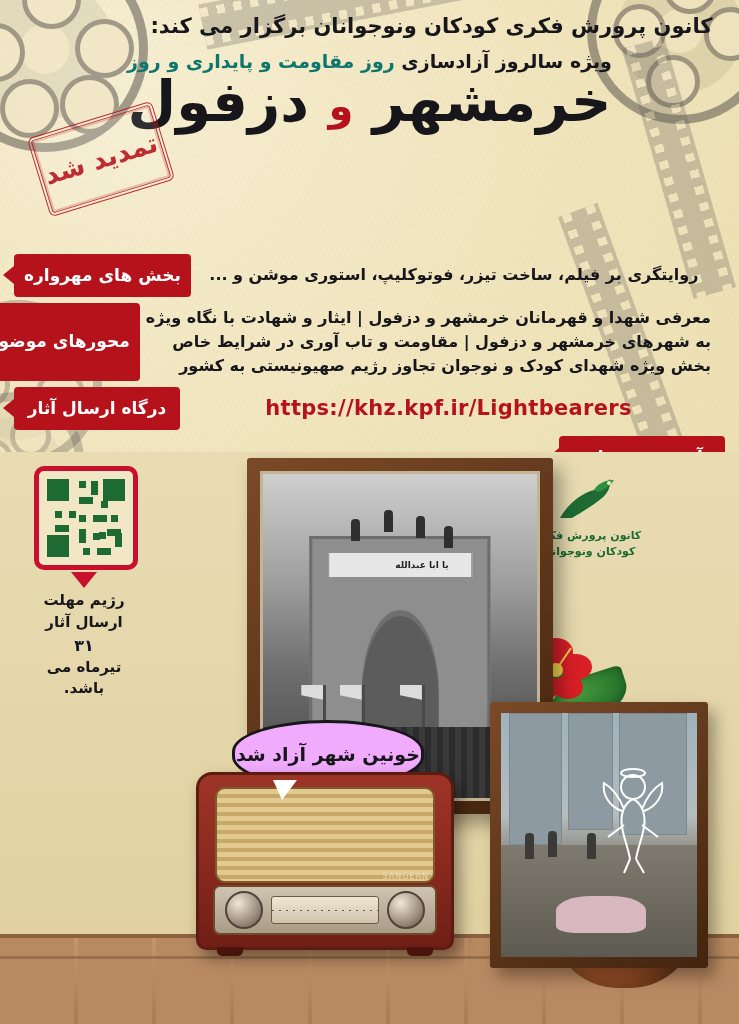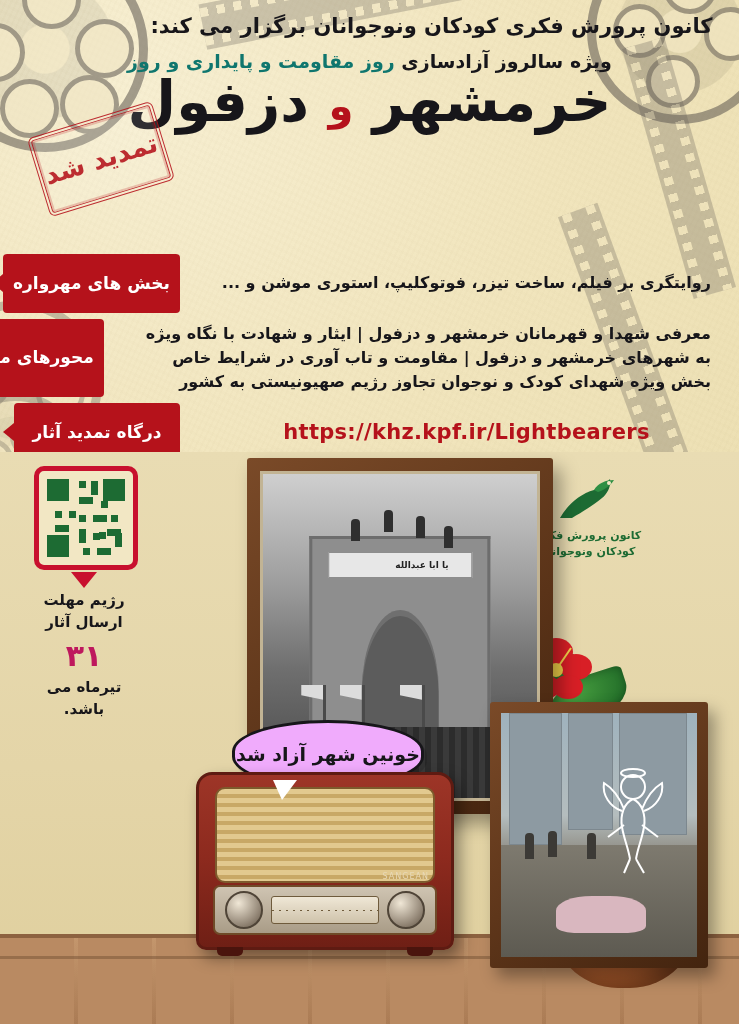--- a/index.html
+++ b/index.html
@@ -165,21 +165,21 @@
   .row-label {
     flex: 0 0 auto;
     min-width: 146px;
     background: #b5121b;
     color: #fff;
     font-size: 17px;
     font-weight: bold;
     display: flex;
     align-items: center;
     justify-content: center;
-    padding: 18px 10px;
+    padding: 10px 10px;
     border-radius: 4px;
     position: relative;
     text-align: right;
     line-height: 1.35;
   }
   .row-label::after {
     content: "";
     position: absolute;
     left: -11px;
     top: 50%;
@@ -192,21 +192,20 @@
     flex: 1 1 auto;
     display: flex;
     flex-direction: column;
     justify-content: center;
     padding: 3px 14px 3px 6px;
     font-size: 16px;
     font-weight: bold;
     color: #17161a;
     line-height: 1.5;
     text-align: right;
-    margin-left: 36px;
   }
   .row-body .ln { white-space: nowrap; }
   .row-body.center { text-align: center; }
   .row-link {
     color: #b5121b;
     font-size: 21px;
     letter-spacing: .3px;
     direction: ltr;
     text-align: center;
   }
@@ -427,22 +426,22 @@
     border-top: 16px solid #c8102e;
   }
   .qr-text {
     margin-top: 2px;
     font-size: 15px;
     font-weight: bold;
     color: #17161a;
     line-height: 1.45;
   }
   .qr-text .big {
-    font-size: 30px;
-    color: #be185d;
+    font-size: 16px;
+    color: #0f172a;
   }
 
   
   .logo {
     position: absolute;
     right: 96px;
     top: 22px;
     width: 112px;
     text-align: center;
   }
@@ -681,21 +680,21 @@
         <span class="ln">به شهرهای خرمشهر و دزفول  |  مقاومت و تاب آوری در شرایط خاص</span>
         <span class="ln">بخش ویژه شهدای کودک و نوجوان تجاوز رژیم صهیونیستی به کشور</span>
       </div>
       <div class="row-label">محورهای موضوعی</div>
     </div>
 
     <div class="row">
       <div class="row-body">
         <span class="row-link">https://khz.kpf.ir/Lightbearers</span>
       </div>
-      <div class="row-label">درگاه تمدید آثار</div>
+      <div class="row-label">درگاه ارسال آثار</div>
     </div>
 
     <div class="row">
       <div class="row-label">آدرس دبیرخانه</div>
     </div>
 
   </div>
 
   <div class="lower">
     <div class="wall"></div>

